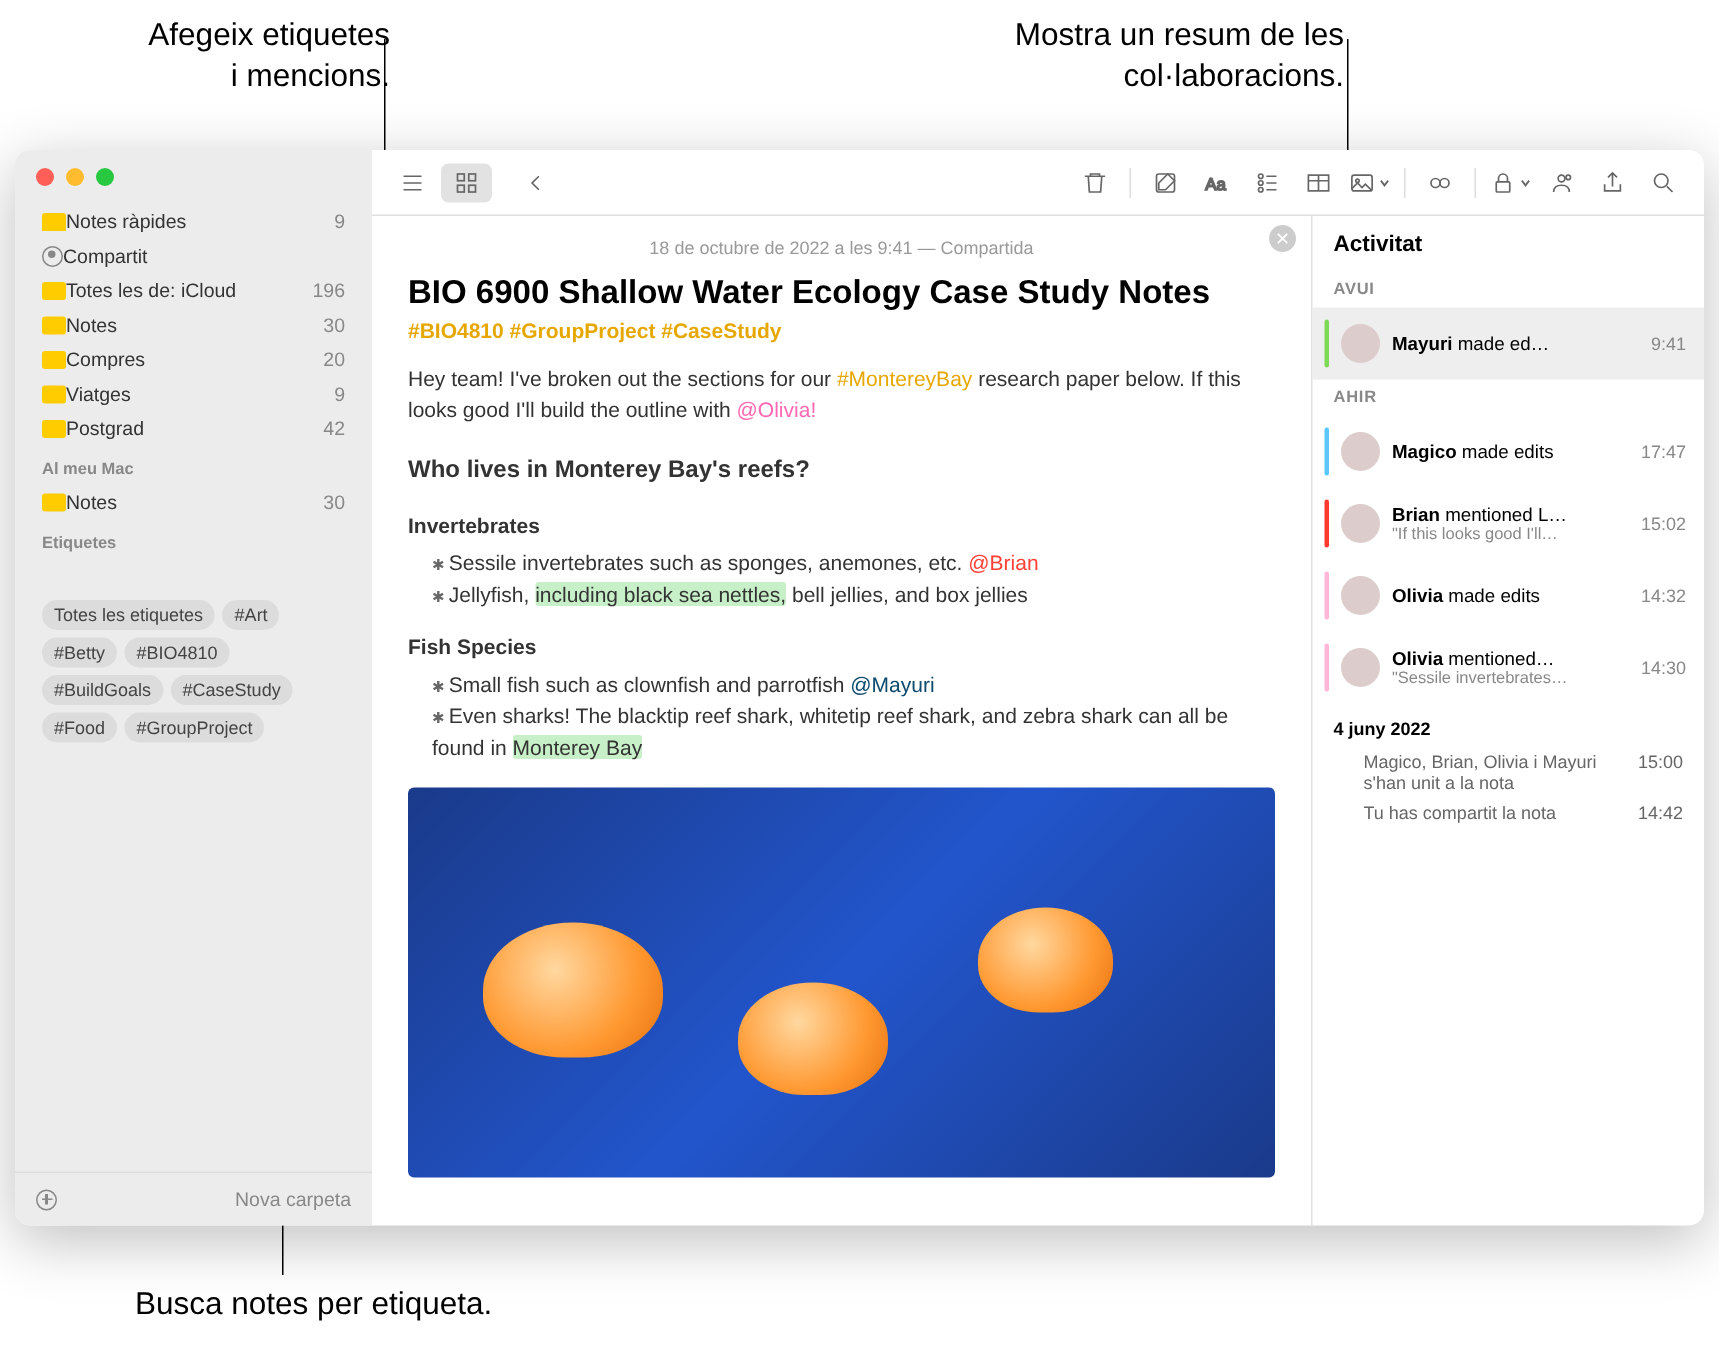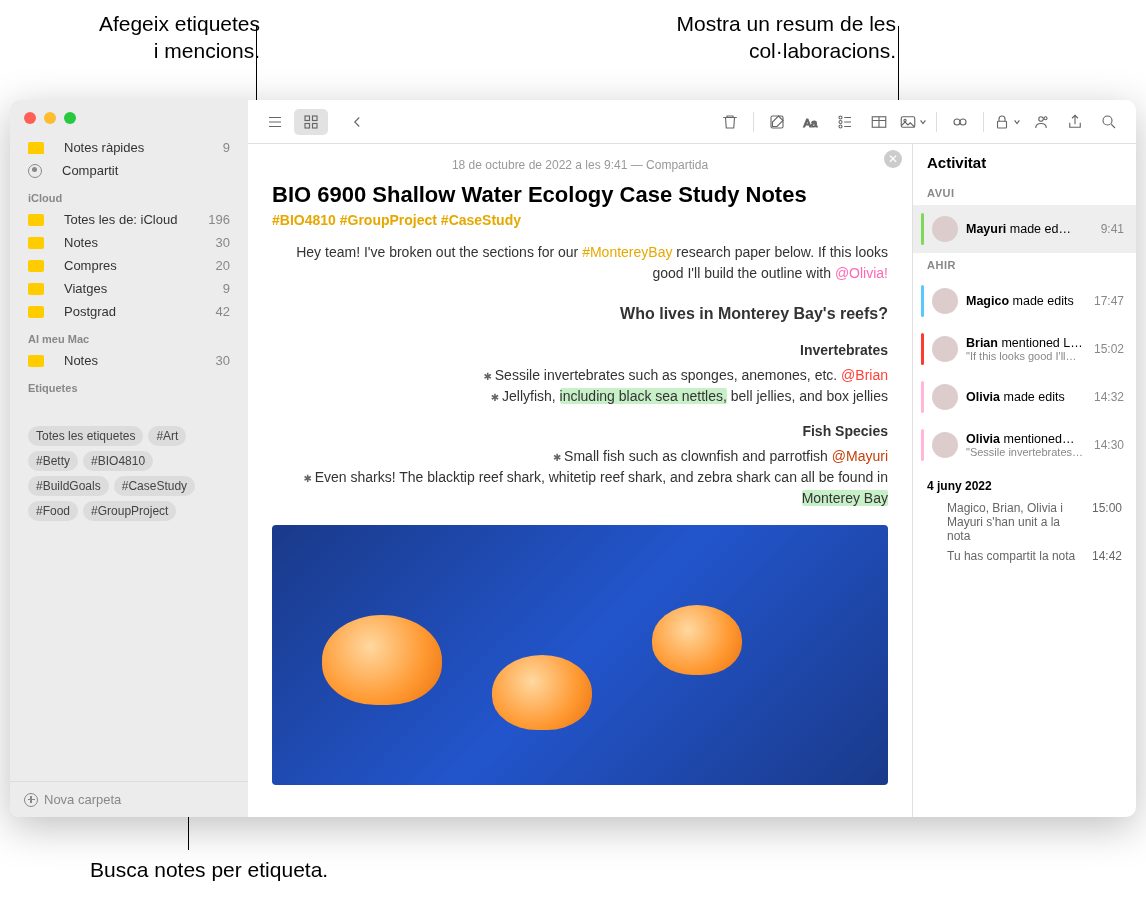--- a/index.html
+++ b/index.html
@@ -11,73 +11,73 @@
 .window { position: absolute; left: 10px; top: 100px; width: 1126px; height: 717px; background: #fff; border-radius: 10px; box-shadow: 0 10px 40px rgba(0,0,0,0.25); overflow: hidden; display: flex; }
 
 .sidebar { width: 238px; background: #ececec; display: flex; flex-direction: column; font-size: 13px; color: #333; }
 .traffic { display: flex; gap: 8px; padding: 12px 14px; }
 .traffic span { width: 12px; height: 12px; border-radius: 50%; }
 .t-red { background: #ff5f57; }
 .t-yellow { background: #febc2e; }
 .t-green { background: #28c840; }
 
 .sb-list { flex: 1; overflow: hidden; padding: 0 8px; }
-.sb-item { display: flex; align-items: center; padding: 4px 10px; border-radius: 5px; gap: 20px; cursor: default; }
+.sb-item { display: flex; align-items: center; padding: 4px 10px; border-radius: 5px; gap: 0; cursor: default; }
 .sb-item.selected { background: #d0d0d0; }
 .sb-folder-icon { width: 16px; height: 12px; background: #ffcc00; border-radius: 2px; position: relative; flex-shrink: 0; }
 .sb-folder-icon.quick { background: #ffcc00; border-radius: 2px 2px 0 0; }
 .sb-shared-icon { width: 14px; height: 14px; border: 1.5px solid #888; border-radius: 50%; position: relative; flex-shrink: 0; }
 .sb-shared-icon::after { content: ""; position: absolute; width: 5px; height: 5px; border-radius: 50%; background: #888; top: 2px; left: 3px; }
 .sb-label { flex: 1; white-space: nowrap; overflow: hidden; text-overflow: ellipsis; }
 .sb-count { color: #888; font-size: 13px; }
 .sb-collab-icon { width: 16px; height: 16px; border-radius: 50%; background: #888; flex-shrink: 0; position: relative; }
 .sb-collab-icon::after { content: ""; position: absolute; width: 6px; height: 6px; border-radius: 50%; background: #ececec; top: 3px; left: 5px; }
 .sb-heading { color: #888; font-size: 11px; font-weight: 600; padding: 10px 10px 4px; }
 
 .tags-area { padding: 4px 10px; display: flex; flex-wrap: wrap; gap: 5px; margin-top: 24px; }
 .tag-pill { background: #dcdcdc; border-radius: 10px; padding: 3px 8px; font-size: 12px; color: #444; }
 
-.sb-footer { padding: 10px 14px; color: #888; font-size: 13px; display: flex; align-items: center; gap: 6px; border-top: 1px solid #ddd; }
+.sb-footer { padding: 10px 14px; color: #888; font-size: 13px; display: flex; align-items: center; gap: 6px; border-top: 1px solid #ddd; justify-content: space-between; }
 .plus-circle { width: 14px; height: 14px; border: 1.5px solid #888; border-radius: 50%; position: relative; }
 .plus-circle::before, .plus-circle::after { content: ""; position: absolute; background: #888; }
 .plus-circle::before { width: 7px; height: 1.5px; top: 5px; left: 2.5px; }
 .plus-circle::after { width: 1.5px; height: 7px; top: 2.5px; left: 5px; }
 
 .main { flex: 1; display: flex; flex-direction: column; }
 .toolbar { height: 44px; border-bottom: 1px solid #e0e0e0; display: flex; align-items: center; padding: 0 10px; gap: 0; }
 .tb-group { display: flex; gap: 2px; margin-right: 12px; }
 .tb-btn { width: 34px; height: 26px; display: flex; align-items: center; justify-content: center; border-radius: 5px; color: #555; }
 .tb-btn.active { background: #e2e2e2; }
 .tb-divider { width: 1px; height: 20px; background: #ddd; margin: 0 6px; }
 .tb-spacer { flex: 1; }
 .tb-icon { width: 18px; height: 18px; stroke: #666; fill: none; stroke-width: 1.5; }
 
 .content-wrap { flex: 1; display: flex; overflow: hidden; }
 .note-col { flex: 1; overflow-y: auto; padding: 10px 24px; color: #333; position: relative; }
 .note-meta { text-align: center; color: #999; font-size: 12px; padding: 4px 0 10px; }
 .note-title { font-size: 22px; font-weight: 700; color: #000; margin-bottom: 4px; }
 .hashtags { color: #e6a800; font-size: 14px; font-weight: 600; margin-bottom: 14px; }
-.note-body { font-size: 14px; line-height: 1.5; text-align: right; }
+.note-body { font-size: 14px; line-height: 1.5; }
 .mention { color: #e6a800; }
 .mention.pink { color: #ff69b4; }
 .mention.red { color: #ff4136; }
-.mention.green { color: #c2410c; }
+.mention.green { color: #0c4a6e; }
 .highlight-green { background: #c8f0c8; border-radius: 2px; }
 .sub-h { font-weight: 700; margin-top: 14px; margin-bottom: 4px; }
 .sub-h.big { font-size: 16px; margin-top: 18px; }
 .bullet-list { list-style: none; padding-left: 16px; }
 .bullet-list li::before { content: "✱ "; color: #666; font-size: 10px; }
 .note-image { width: 100%; height: 260px; margin-top: 16px; border-radius: 4px; background: linear-gradient(135deg, #1a3a8a 0%, #2255cc 50%, #1a3a8a 100%); position: relative; overflow: hidden; }
 .jelly { position: absolute; border-radius: 50% 50% 45% 45%; background: radial-gradient(circle at 40% 35%, #ffd8a0, #ff9830 60%, #e67010); }
 .j1 { width: 120px; height: 90px; top: 90px; left: 50px; }
 .j2 { width: 100px; height: 75px; top: 130px; left: 220px; }
 .j3 { width: 90px; height: 70px; top: 80px; left: 380px; }
 .close-activity { position: absolute; right: 10px; top: 6px; width: 18px; height: 18px; border-radius: 50%; background: #ccc; color: #fff; font-size: 12px; display: flex; align-items: center; justify-content: center; }
 
-.activity { width: 224px; border-left: 1px solid #e0e0e0; display: flex; flex-direction: column; font-size: 13px; }
+.activity { width: 262px; border-left: 1px solid #e0e0e0; display: flex; flex-direction: column; font-size: 13px; }
 .act-title { font-weight: 700; font-size: 15px; padding: 10px 14px; }
 .act-section { color: #888; font-size: 11px; font-weight: 700; padding: 6px 14px; letter-spacing: 0.5px; }
 .act-items { }
 .act-item { display: flex; align-items: center; padding: 8px 12px 8px 8px; gap: 8px; position: relative; }
 .act-item.selected { background: #eee; }
 .act-bar { width: 3px; height: 32px; border-radius: 2px; flex-shrink: 0; }
 .act-avatar { width: 26px; height: 26px; border-radius: 50%; background: #dcc; flex-shrink: 0; }
 .act-text { flex: 1; font-size: 12.5px; overflow: hidden; }
 .act-text .who { font-weight: 700; }
 .act-sub { color: #888; font-size: 11px; white-space: nowrap; overflow: hidden; text-overflow: ellipsis; }
@@ -115,21 +115,20 @@
       <div class="sb-item">
         <span class="sb-folder-icon quick"></span>
         <span class="sb-label">Notes ràpides</span>
         <span class="sb-count">9</span>
       </div>
       <div class="sb-item">
         <span class="sb-shared-icon"></span>
         <span class="sb-label">Compartit</span>
       </div>
 
-      <div class="sb-heading">iCloud</div>
       <div id="icloud-folders">
           <div class="sb-item">
             <span class="sb-folder-icon"></span>
     <span class="sb-label">Totes les de: iCloud</span>
 
     <span class="sb-count">196</span>
           </div>
           <div class="sb-item">
             <span class="sb-folder-icon"></span>
     <span class="sb-label">Notes</span>

